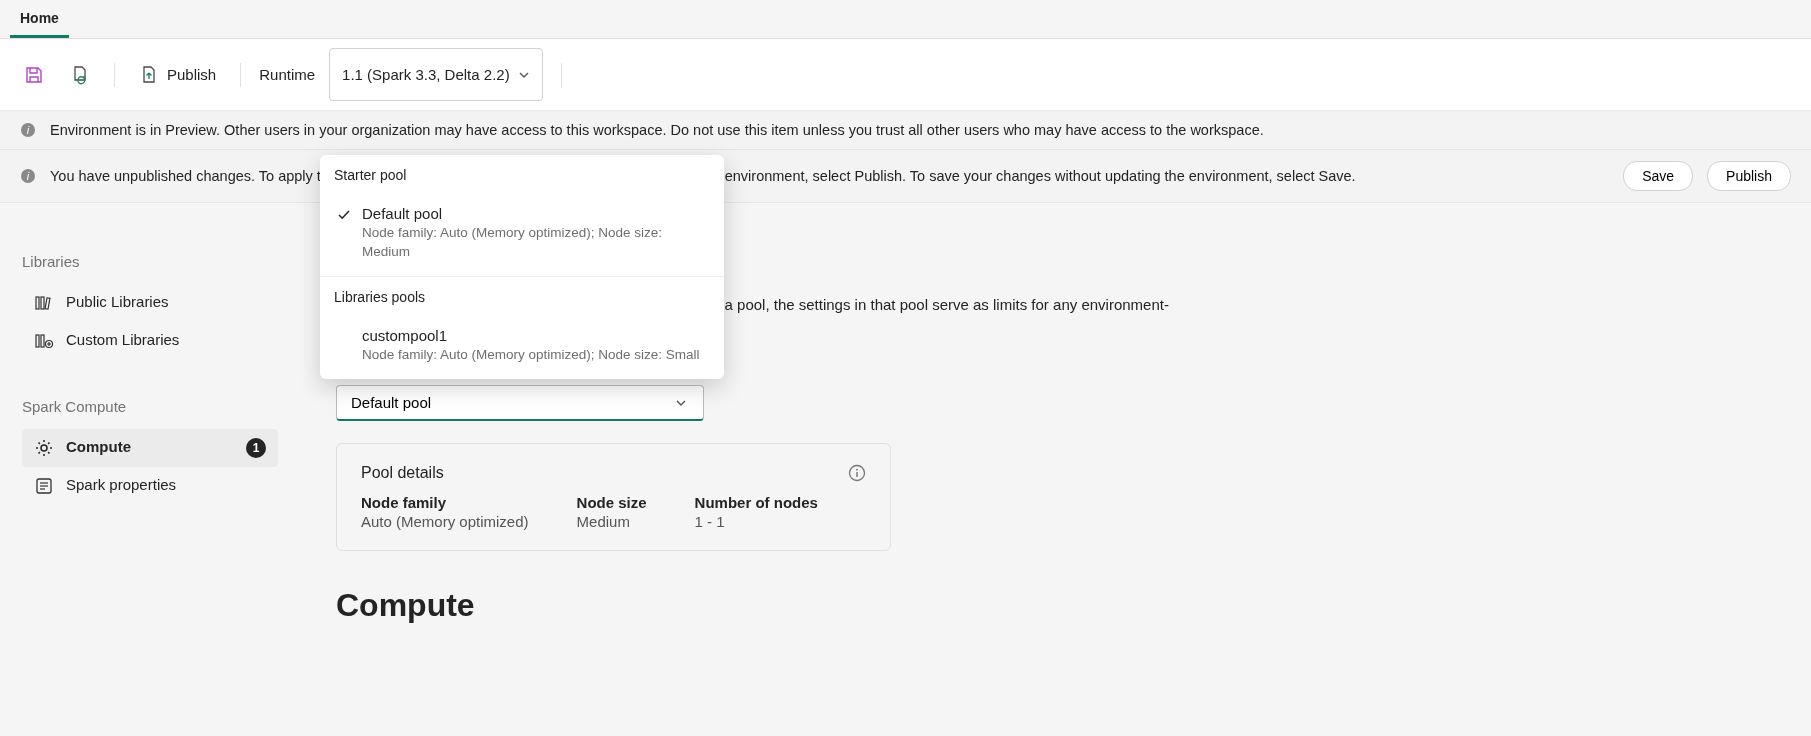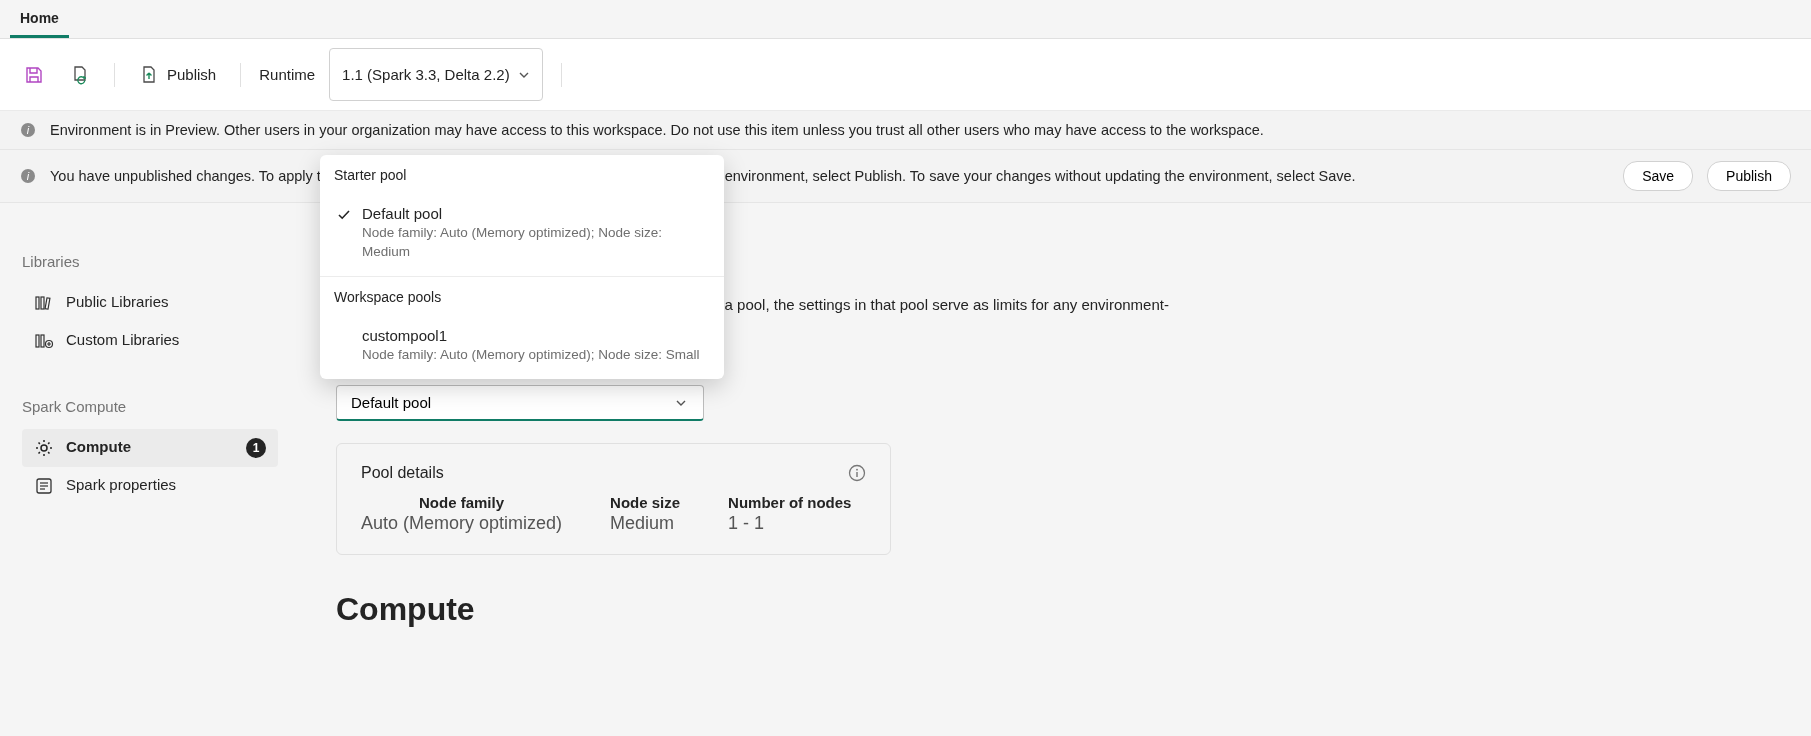--- a/index.html
+++ b/index.html
@@ -49,22 +49,22 @@
     .dd-check { width: 20px; flex-shrink: 0; display: flex; justify-content: center; padding-top: 3px; }
     .dd-body { flex: 1; }
     .dd-title { font-size: 15px; color: #242424; margin-bottom: 2px; }
     .dd-sub { font-size: 13.5px; color: #6f6f6f; line-height: 1.4; }
 
     
     .card { border: 1px solid #e0e0e0; border-radius: 6px; padding: 20px 24px; width: 555px; }
     .card-title { font-size: 16px; font-weight: 400; margin-bottom: 12px; display: flex; }
     .card-title .spacer { flex: 1; }
     .card-row { display: flex; gap: 48px; }
-    .card-col-label { font-size: 15px; font-weight: 600; margin-bottom: 2px; text-align: center; }
-    .card-col-value { font-size: 18px; color: #555; }
+    .card-col-label { font-size: 15px; font-weight: 600; margin-bottom: 2px; }
+    .card-col-value { font-size: 15px; color: #555; }
 
     .icon { display: inline-flex; }
   </style>
 </head>
 <body>
 
 <div class="tab-strip">
   <div class="tab-item">Home</div>
 </div>
 
@@ -200,21 +200,21 @@
           <span class="dd-check">
             <svg width="14" height="14" viewBox="0 0 14 14">
                 <path d="M2 7l3.2 3.2L12 3" fill="none" stroke="#242424" stroke-width="1.6"></path>
               </svg>
           </span>
           <div class="dd-body">
             <div class="dd-title">Default pool</div>
             <div class="dd-sub">Node family: Auto (Memory optimized); Node size: Medium</div>
           </div>
         </div>
-        <div class="dd-group-label">Workspace pools</div>
+        <div class="dd-group-label">Libraries pools</div>
         <div class="dd-option">
           <span class="dd-check"></span>
           <div class="dd-body">
             <div class="dd-title">custompool1</div>
             <div class="dd-sub">Node family: Auto (Memory optimized); Node size: Small</div>
           </div>
         </div>
       </div>
 
       <input class="pool-dd-input" type="text" value="Default pool" style="">

